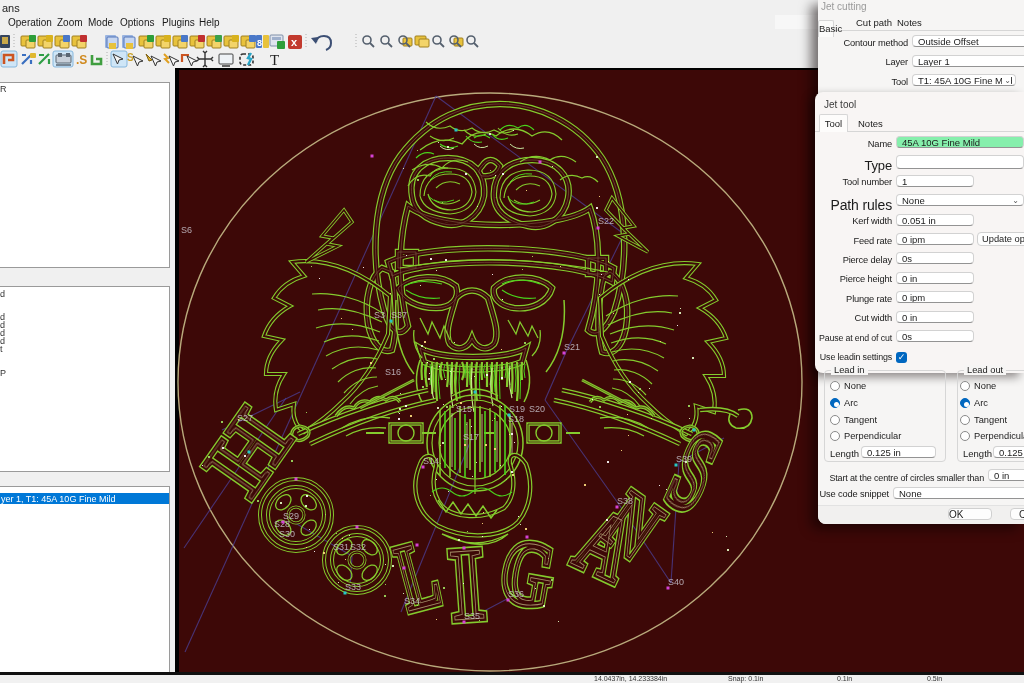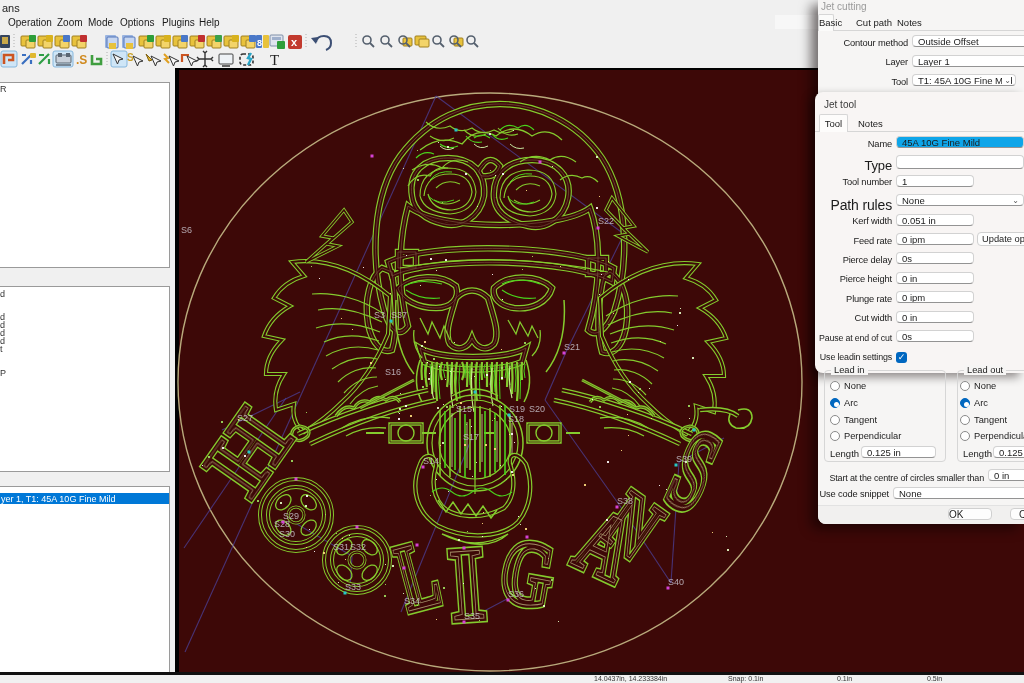--- a/index.html
+++ b/index.html
@@ -565,36 +565,36 @@
       <rect x="659" y="485" width="1" height="1" fill="#ffffff" opacity="0.9"></rect>
       <rect x="685" y="461" width="2" height="2" fill="#e6ffc8" opacity="0.9"></rect>
       <rect x="712" y="532" width="1" height="1" fill="#ffe080" opacity="0.9"></rect>
       <rect x="606" y="519" width="2" height="2" fill="#ffffff" opacity="0.9"></rect>
       <rect x="607" y="461" width="2" height="2" fill="#ffffff" opacity="0.9"></rect>
       <rect x="727" y="549" width="2" height="2" fill="#e6ffc8" opacity="0.9"></rect>
     </svg>
 <div style="position:absolute;left:818px;top:0;width:206px;height:524px;background:#f6f5f4;border-radius:0 0 0 8px;box-shadow:-7px 5px 12px rgba(10,0,0,.55)"></div>
     <div style="position:absolute;left:821px;top:1px;font-size:10px;color:#9a9a9a;white-space:nowrap">Jet cutting</div>
     <div style="position:absolute;left:818px;top:30px;width:206px;height:1px;background:#d6d6d6"></div>
-    <div style="position:absolute;left:818px;top:14px;width:16px;height:17px;background:#fbfbfa;border:1px solid #d6d6d6;border-bottom:none;border-radius:2px 2px 0 0;font-size:9.5px;color:#1b1b1b;text-align:center;line-height:16px">Basic</div>
+    <div style="position:absolute;left:818px;top:20px;width:16px;height:17px;background:#fbfbfa;border:1px solid #d6d6d6;border-bottom:none;border-radius:2px 2px 0 0;font-size:9.5px;color:#1b1b1b;text-align:center;line-height:16px">Basic</div>
     <div style="position:absolute;left:856px;top:17px;font-size:9.5px;color:#1b1b1b;white-space:nowrap">Cut path</div>
     <div style="position:absolute;left:897px;top:17px;font-size:9.5px;color:#1b1b1b;white-space:nowrap">Notes</div>
     <div style="position:absolute;right:116px;top:38px;font-size:9.3px;color:#1b1b1b;white-space:nowrap;letter-spacing:-0.15px">Contour method</div>
     <div style="position:absolute;left:912px;top:35px;width:130px;height:12px;background:#fff;border:1px solid #d2d2d2;border-bottom-color:#939393;border-radius:4px;font-size:9.5px;color:#1b1b1b;padding:0 0 0 5px;line-height:12.5px;white-space:nowrap;overflow:hidden">Outside Offset</div>
     <div style="position:absolute;right:116px;top:57px;font-size:9.3px;color:#1b1b1b;white-space:nowrap;letter-spacing:-0.15px">Layer</div>
     <div style="position:absolute;left:912px;top:54.5px;width:130px;height:12px;background:#fff;border:1px solid #d2d2d2;border-bottom-color:#939393;border-radius:4px;font-size:9.5px;color:#1b1b1b;padding:0 0 0 5px;line-height:12.5px;white-space:nowrap;overflow:hidden">Layer 1</div>
     <div style="position:absolute;right:116px;top:77px;font-size:9.3px;color:#1b1b1b;white-space:nowrap;letter-spacing:-0.15px">Tool</div>
     <div style="position:absolute;left:912px;top:74px;width:104px;height:12px;background:#fff;border:1px solid #d2d2d2;border-bottom-color:#939393;border-radius:4px;font-size:9.5px;color:#1b1b1b;padding:0 0 0 5px;line-height:12.5px;white-space:nowrap;overflow:hidden">T1: 45A 10G Fine Mild<span style="position:absolute;right:4px;top:0;color:#5a5a5a;font-size:8px;background:#fff;padding-left:2px">⌄</span></div>
     <div style="position:absolute;left:815px;top:92px;width:209px;height:281px;background:#f8f5f4;border-radius:8px 0 0 8px;box-shadow:-5px 4px 10px rgba(10,0,0,.45)"></div>
     <div style="position:absolute;left:824px;top:99px;font-size:10px;color:#3a3a3a;white-space:nowrap">Jet tool</div>
     <div style="position:absolute;left:815px;top:131px;width:209px;height:1px;background:#d6d6d6"></div>
     <div style="position:absolute;left:819px;top:114px;width:29px;height:18px;background:#fdfcfb;border:1px solid #d6d6d6;border-bottom:none;border-radius:2px 2px 0 0;font-size:9.5px;color:#1b1b1b;text-align:center;line-height:17px">Tool</div>
     <div style="position:absolute;left:858px;top:118px;font-size:9.5px;color:#1b1b1b;white-space:nowrap">Notes</div>
     <div style="position:absolute;right:132px;top:138.5px;font-size:9.3px;color:#1b1b1b;white-space:nowrap;letter-spacing:-0.15px">Name</div>
-    <div style="position:absolute;left:896px;top:136.0px;width:128px;height:12px;background:#0ea5e9;border:1px solid #d2d2d2;border-bottom-color:#939393;border-radius:4px;font-size:9.5px;color:#1b1b1b;padding:0 0 0 5px;line-height:12.5px;white-space:nowrap;overflow:hidden">45A 10G Fine Mild</div>
+    <div style="position:absolute;left:896px;top:136.0px;width:128px;height:12px;background:#86efac;border:1px solid #d2d2d2;border-bottom-color:#939393;border-radius:4px;font-size:9.5px;color:#1b1b1b;padding:0 0 0 5px;line-height:12.5px;white-space:nowrap;overflow:hidden">45A 10G Fine Mild</div>
     <div style="position:absolute;right:132px;top:157.9px;font-size:13px;color:#1b1b1b;white-space:nowrap;letter-spacing:-0.15px">Type</div>
     <div style="position:absolute;left:896px;top:155.4px;width:128px;height:12px;background:#fff;border:1px solid #d2d2d2;border-bottom-color:#939393;border-radius:4px;font-size:9.5px;color:#1b1b1b;padding:12px 0 0 5px;line-height:12.5px;white-space:nowrap;overflow:hidden">Plasma</div>
     <div style="position:absolute;right:132px;top:177.3px;font-size:9.3px;color:#1b1b1b;white-space:nowrap;letter-spacing:-0.15px">Tool number</div>
     <div style="position:absolute;left:896px;top:174.8px;width:78px;height:12px;background:#fff;border:1px solid #d2d2d2;border-bottom-color:#939393;border-radius:4px;font-size:9.5px;color:#1b1b1b;padding:0 0 0 5px;line-height:12.5px;white-space:nowrap;overflow:hidden">1</div>
     <div style="position:absolute;right:132px;top:196.7px;font-size:14px;color:#1b1b1b;white-space:nowrap;letter-spacing:-0.15px">Path rules</div>
     <div style="position:absolute;left:896px;top:194.2px;width:128px;height:12px;background:#fff;border:1px solid #d2d2d2;border-bottom-color:#939393;border-radius:4px;font-size:9.5px;color:#1b1b1b;padding:0 0 0 5px;line-height:12.5px;white-space:nowrap;overflow:hidden">None<span style="position:absolute;right:4px;top:0;color:#5a5a5a;font-size:8px;background:#fff;padding-left:2px">⌄</span></div>
     <div style="position:absolute;right:132px;top:216.1px;font-size:9.3px;color:#1b1b1b;white-space:nowrap;letter-spacing:-0.15px">Kerf width</div>
     <div style="position:absolute;left:896px;top:213.6px;width:78px;height:12px;background:#fff;border:1px solid #d2d2d2;border-bottom-color:#939393;border-radius:4px;font-size:9.5px;color:#1b1b1b;padding:0 0 0 5px;line-height:12.5px;white-space:nowrap;overflow:hidden">0.051 in</div>
     <div style="position:absolute;right:132px;top:235.5px;font-size:9.3px;color:#1b1b1b;white-space:nowrap;letter-spacing:-0.15px">Feed rate</div>
     <div style="position:absolute;left:896px;top:233.0px;width:78px;height:12px;background:#fff;border:1px solid #d2d2d2;border-bottom-color:#939393;border-radius:4px;font-size:9.5px;color:#1b1b1b;padding:0 0 0 5px;line-height:12.5px;white-space:nowrap;overflow:hidden">0 ipm</div>

